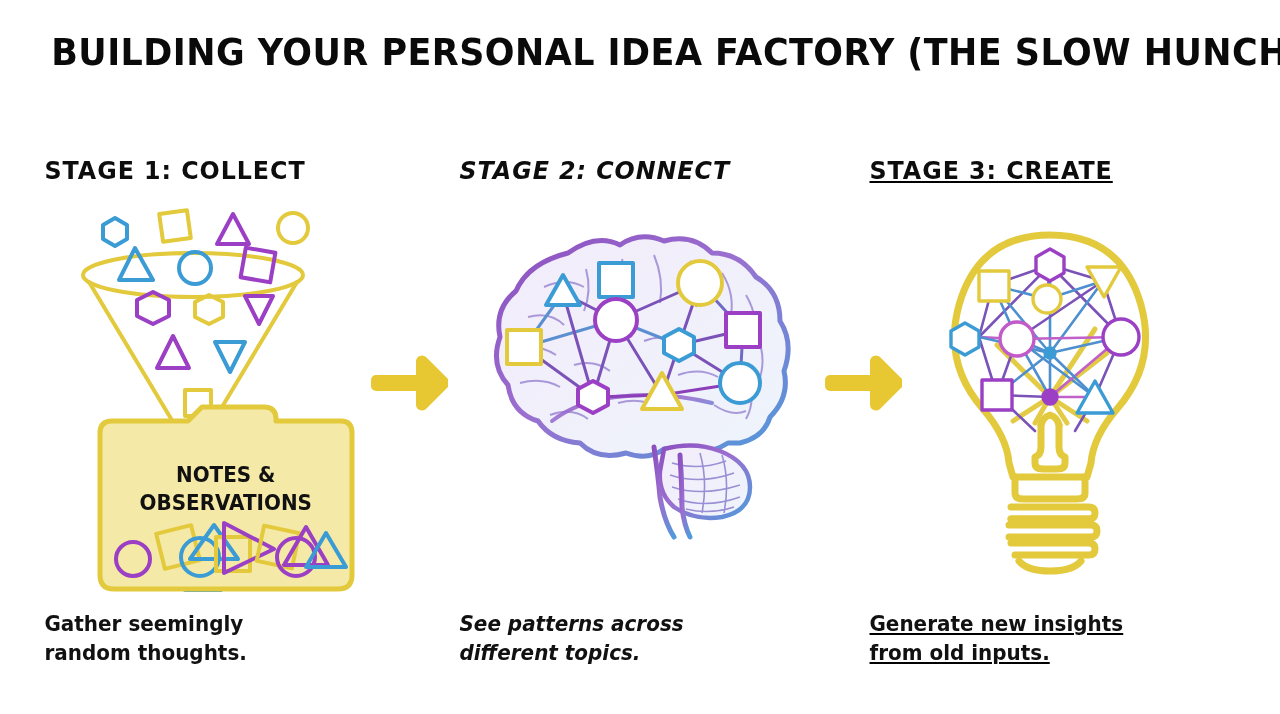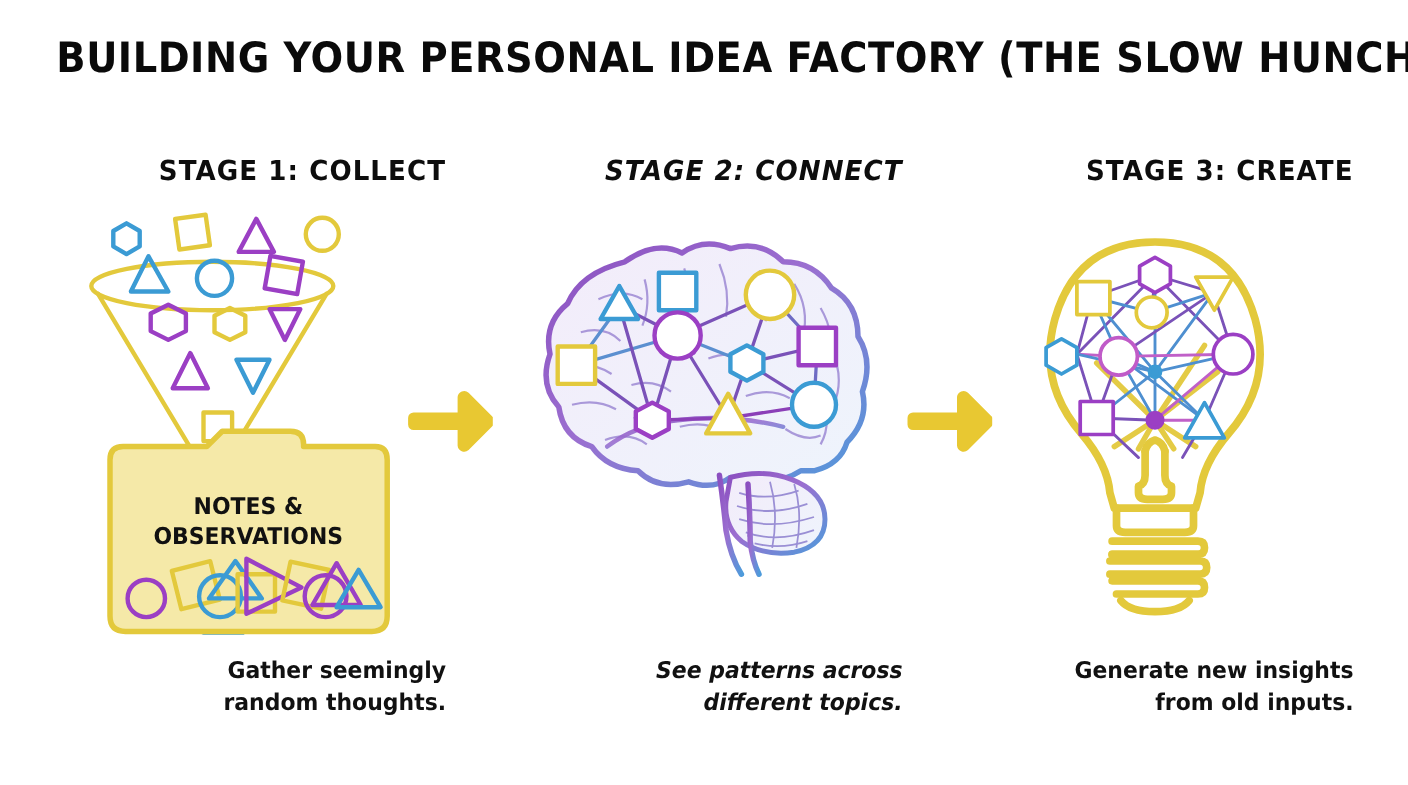--- a/index.html
+++ b/index.html
@@ -23,27 +23,27 @@
     letter-spacing:0.5px;
     color:#0A0A0A;
     transform:scaleX(0.92);
     transform-origin:center;
     white-space:nowrap;
   }
 
   
   .col{
     position:absolute;
-    top:137px;
+    top:152px;
     width:380px;
-    text-align:right;
+    text-align:left;
   }
   #col1{left:35px;}
   #col2{left:450px;font-style:italic;}
-  #col3{left:860px;}
+  #col3{left:860px;text-decoration:underline;}
 
   .stage-head{
     font-family:"DejaVu Sans", sans-serif;
     font-weight:bold;
     font-size:25px;
     letter-spacing:1px;
     color:#0D0D0D;
     transform:scaleX(0.95);
     white-space:nowrap;
     margin:0;

